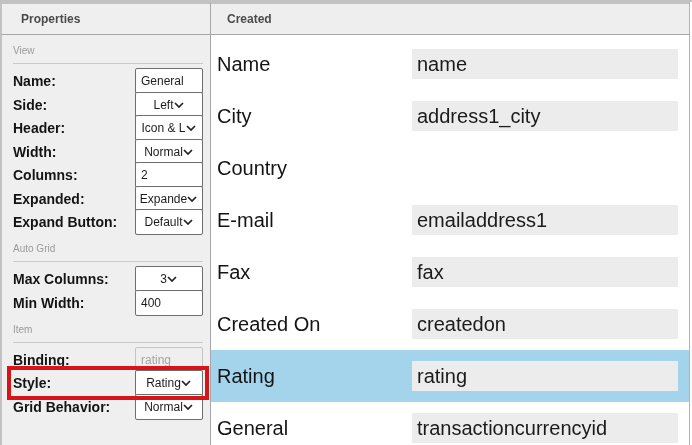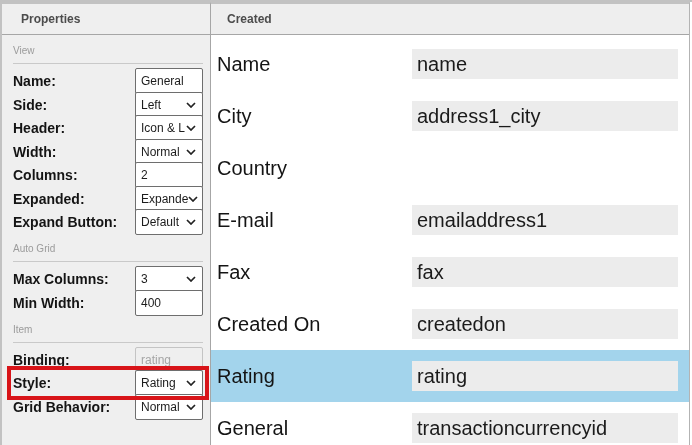--- a/index.html
+++ b/index.html
@@ -43,21 +43,21 @@
   .prop-label { font-size:14px; font-weight:bold; color:#141414; white-space:nowrap; }
   .control {
     width:68px; height:22px; flex:none;
     background:#ffffff;
     border:1px solid #6e6e6e; border-radius:2px;
     font-size:12px; color:#1c1c1c;
     display:flex; align-items:center;
     padding:12px 5px; 
     overflow:hidden; white-space:nowrap;
   }
-  .control.select { justify-content:space-between; padding-right:6px; }
+  .control.select { justify-content:center; padding-right:6px; }
   .control.disabled { background:transparent; border-color:#c4c4c4; color:#a5a5a5; }
   .chev { display:flex; align-items:center; flex:none; }
   .ring { outline:4px solid #d81419; outline-offset:2px; }
 
   
   .designer-panel {
     position:absolute; top:0; left:211px; width:479px; height:445px;
     background:#ffffff;
     border-top:2px solid #c2c2c2;
     border-right:1px solid #b3b3b3;

